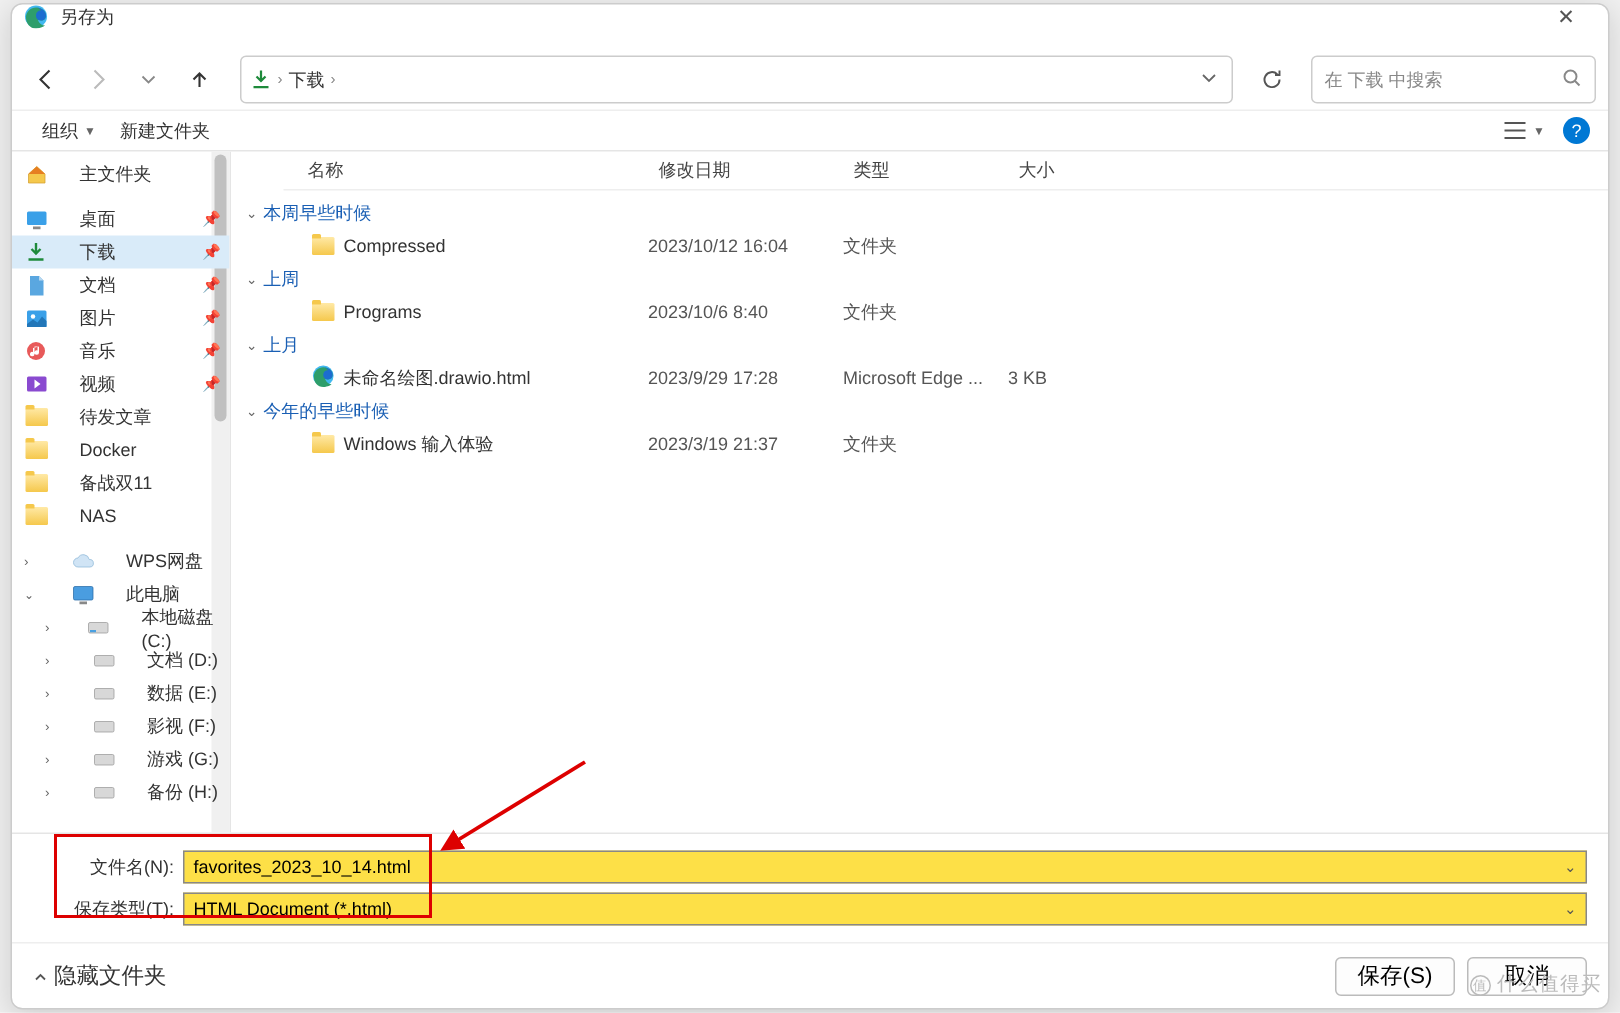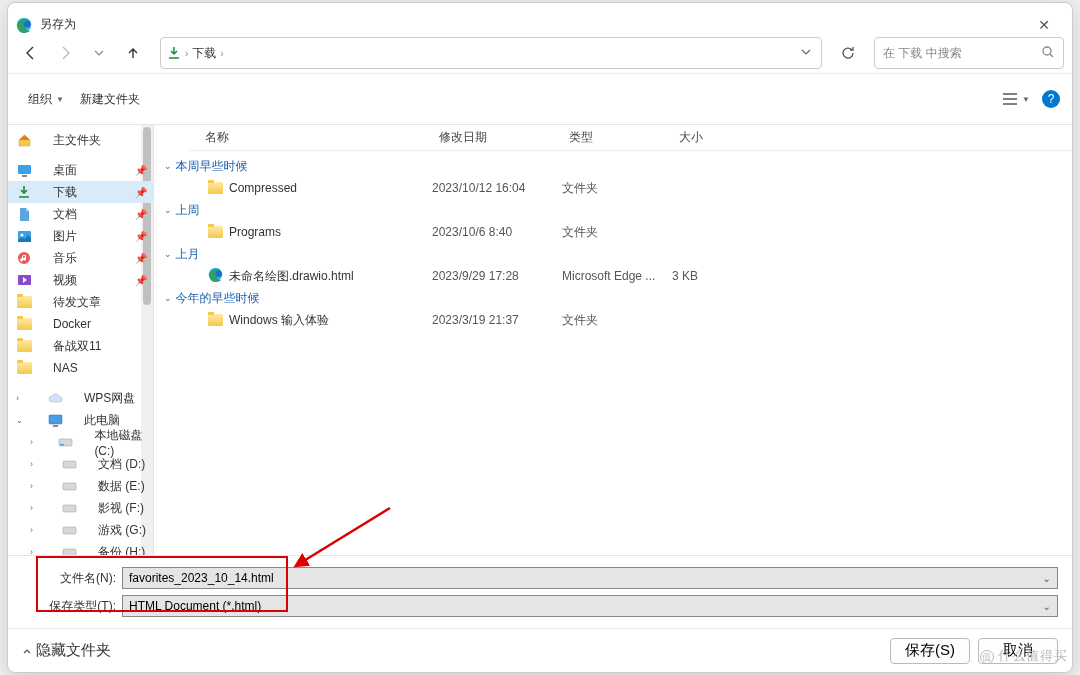--- a/index.html
+++ b/index.html
@@ -1,32 +1,32 @@
 <!DOCTYPE html>
 <html><head>
 <meta charset="utf-8">
 <style>
 * { box-sizing: border-box; margin: 0; padding: 0; font-family: "Segoe UI", "Microsoft YaHei", sans-serif; }
 body { width: 1080px; height: 675px; background: #f0f0f0; overflow: hidden; position: relative; }
 .dialog { position: absolute; left: 7px; top: 2px; width: 1066px; height: 671px; background: #fff; border: 1px solid #ccc; border-radius: 8px; box-shadow: 0 4px 20px rgba(0,0,0,0.15); display: flex; flex-direction: column; }
-.titlebar { height: 30px; display: flex; align-items: flex-end; padding: 0 8px; }
+.titlebar { height: 30px; display: flex; align-items: flex-start; padding: 0 8px; }
 .titlebar .app-icon { width: 16px; height: 16px; margin-right: 8px; }
 .titlebar .title { font-size: 12px; color: #333; flex: 1; }
 .titlebar .close { width: 40px; text-align: center; font-size: 14px; color: #555; cursor: pointer; }
 .navbar { height: 40px; display: flex; align-items: center; padding: 0 8px; gap: 4px; }
 .navbar .navbtn { width: 30px; height: 30px; display: flex; align-items: center; justify-content: center; color: #888; border-radius: 4px; }
 .navbar .navbtn.enabled { color: #333; }
 .address { flex: 1; margin-left: 8px; height: 32px; border: 1px solid #ccc; border-radius: 4px; display: flex; align-items: center; padding: 0 6px; font-size: 12px; color: #333; gap: 4px; }
 .address .chev { color: #888; font-size: 10px; }
 .address .dlicon { width: 14px; height: 14px; }
 .address .dropdown { margin-left: auto; color: #666; padding: 0 4px; }
 .refresh { width: 32px; height: 32px; display: flex; align-items: center; justify-content: center; color: #555; margin: 0 6px; }
 .searchbox { width: 190px; height: 32px; border: 1px solid #ccc; border-radius: 4px; display: flex; align-items: center; padding: 0 8px; font-size: 12px; color: #888; }
 .searchbox .mag { margin-left: auto; color: #888; }
-.toolbar { height: 52px; border-top: 1px solid #eee; border-bottom: 1px solid #e5e5e5; display: flex; align-items: center; padding: 0 12px; font-size: 12px; }
+.toolbar { height: 28px; border-top: 1px solid #eee; border-bottom: 1px solid #e5e5e5; display: flex; align-items: center; padding: 0 12px; font-size: 12px; }
 .toolbar .tbtn { padding: 4px 8px; color: #333; display: flex; align-items: center; gap: 4px; }
 .toolbar .tdrop { font-size: 8px; color: #666; }
 .toolbar .spacer { flex: 1; }
 .toolbar .view { color: #555; display: flex; align-items: center; gap: 4px; }
 .toolbar .help { width: 18px; height: 18px; border-radius: 50%; background: #0078d4; color: #fff; display: flex; align-items: center; justify-content: center; font-size: 12px; margin-left: 12px; }
 .body { flex: 1; display: flex; overflow: hidden; }
 .sidebar { width: 146px; border-right: 1px solid #e5e5e5; overflow-y: auto; padding: 4px 0; font-size: 12px; position: relative; }
 .sidebar .scrolltrack { position: absolute; right: 0; top: 0; bottom: 0; width: 12px; background: #f0f0f0; }
 .sidebar .scrollthumb { position: absolute; right: 2px; top: 2px; width: 8px; height: 178px; background: #c0c0c0; border-radius: 4px; }
 .tree-item { display: flex; align-items: center; height: 22px; padding: 0 6px 0 8px; gap: 21px; color: #333; position: relative; }
@@ -49,21 +49,21 @@
 .group { display: flex; align-items: center; height: 22px; padding-left: 10px; color: #1a5fb4; gap: 4px; }
 .group .gexp { font-size: 9px; color: #666; }
 .row { display: flex; align-items: center; height: 22px; }
 .row .rname { width: 240px; padding-left: 26px; display: flex; align-items: center; gap: 6px; margin-left: 28px; }
 .row .rdate { width: 130px; padding-left: 10px; color: #555; }
 .row .rtype { width: 110px; padding-left: 10px; color: #555; }
 .row .rsize { width: 80px; padding-left: 10px; color: #555; text-align: left; }
 .bottom { border-top: 1px solid #e5e5e5; padding: 10px 14px 6px 14px; }
 .field-row { display: flex; align-items: center; height: 24px; margin-bottom: 4px; font-size: 12px; }
 .field-row .flabel { width: 100px; text-align: right; padding-right: 6px; color: #333; }
-.field-row .fcombo { flex: 1; height: 22px; border: 1px solid #888; background: #e5e5e5; display: flex; align-items: center; padding: 0 6px; font-size: 12px; }
+.field-row .fcombo { flex: 1; height: 22px; border: 1px solid #888; background: #fde047; display: flex; align-items: center; padding: 0 6px; font-size: 12px; }
 .field-row .fcombo .farrow { margin-left: auto; color: #555; font-size: 10px; }
 .highlight-box { pointer-events: none; border: 2px solid #d00; }
 .footer { height: 44px; border-top: 1px solid #eee; display: flex; align-items: center; padding: 0 14px; font-size: 15px; }
 .footer .hide { display: flex; align-items: center; gap: 4px; color: #333; }
 .footer .spacer { flex: 1; }
 .footer .btn { min-width: 80px; height: 26px; border: 1px solid #bbb; border-radius: 4px; background: #fdfdfd; display: flex; align-items: center; justify-content: center; margin-left: 8px; padding: 0 12px; }
 .arrow-annot { position: absolute; pointer-events: none; }
 .watermark { position: absolute; right: 12px; bottom: 10px; font-size: 13px; color: #bbb; letter-spacing: 1px; pointer-events: none; }
 .watermark .circ { display: inline-block; width: 14px; height: 14px; border: 1.5px solid #bbb; border-radius: 50%; text-align: center; line-height: 12px; font-size: 9px; margin-right: 4px; }
 </style>

